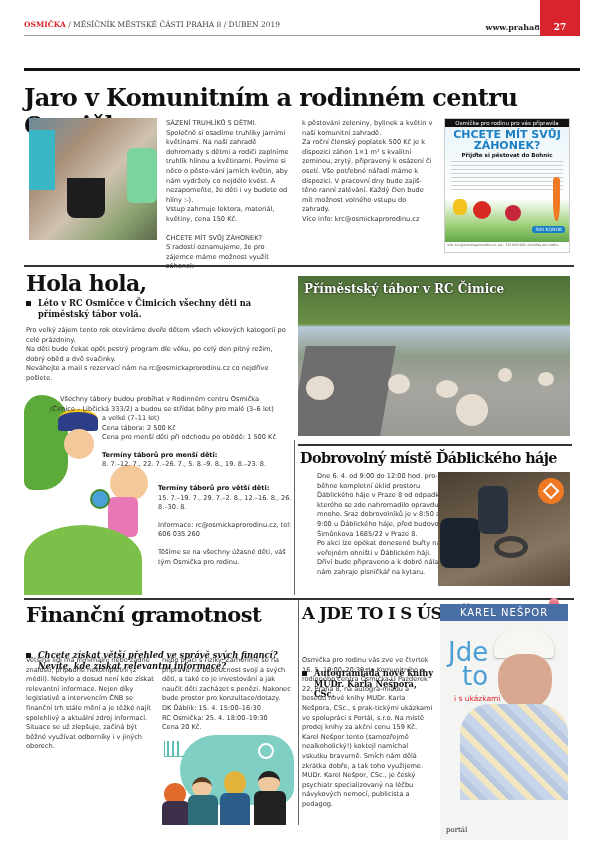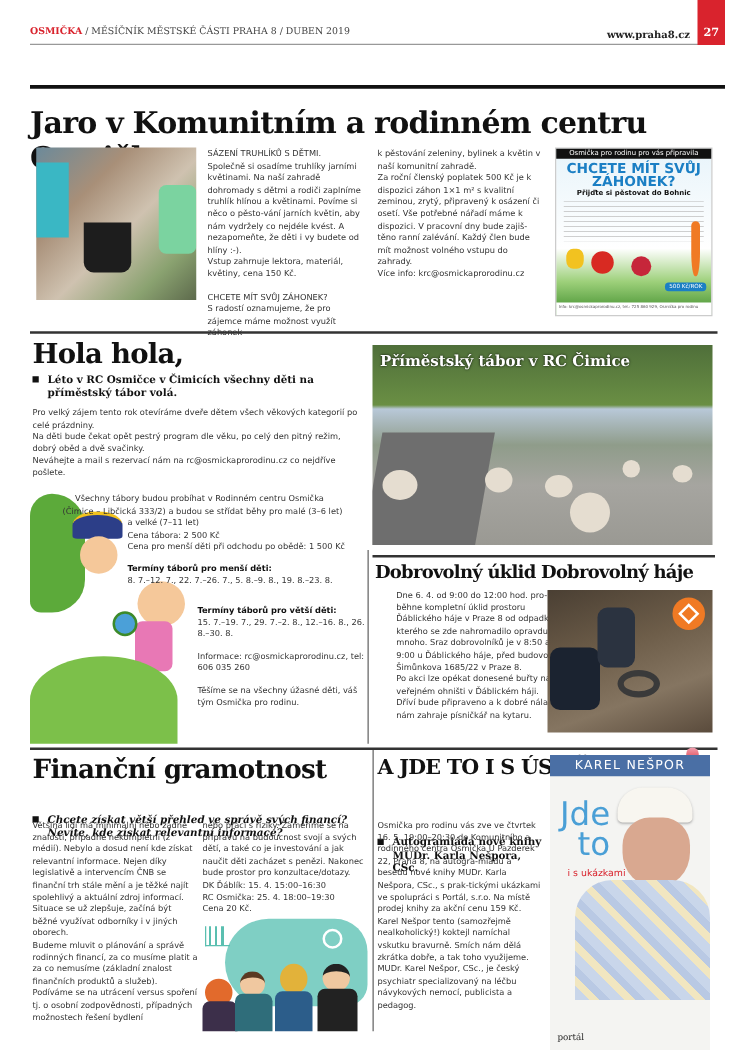--- a/index.html
+++ b/index.html
@@ -2,21 +2,21 @@
 <html><head>
 <meta charset="utf-8">
 <style>
   * { margin:0; padding:0; box-sizing:border-box; }
   html, body { width:600px; height:849px; background:#fff; overflow:hidden; }
   body { position:relative; font-family:"DejaVu Sans", sans-serif; color:#222; }
   .abs { position:absolute; }
   .header { left:24px; top:20px; width:556px; height:16px; border-bottom:1px solid #999; font-family:"DejaVu Serif", serif; font-size:7.5px; color:#444; }
   .header .brand { color:#d9232d; font-weight:bold; }
   .header .url { position:absolute; right:28px; top:2px; font-weight:bold; color:#222; font-size:8px;}
-  .pagenum { position:absolute; right:0; top:-20px; width:22px; height:36px; background:#d9232d; color:#fff; font-weight:bold; font-size:9px; text-align:center; padding-top:22px; }
+  .pagenum { position:absolute; right:0; top:-20px; width:40px; height:36px; background:#d9232d; color:#fff; font-weight:bold; font-size:9px; text-align:center; padding-top:22px; }
   .rule-thick { height:3px; background:#111; }
   .rule-thin { height:1px; background:#333; }
   .h1 { font-family:"DejaVu Serif", serif; font-weight:bold; color:#111; letter-spacing:-0.6px; }
   .body-txt { font-size:6.6px; line-height:9.6px; color:#333; }
   .body-txt p { margin-bottom:0; }
   .sub { font-family:"DejaVu Serif", serif; font-weight:bold; font-size:8.3px; line-height:10.5px; color:#111; padding-left:12px; position:relative; }
   .sub::before { content:""; position:absolute; left:0; top:3px; width:5px; height:5px; background:#111; }
   .photo { overflow:hidden; }
   .vborder { border-left:1px solid #666; }
 </style>
@@ -114,41 +114,40 @@
   <div style="position:absolute;left:138px;top:104px;width:22px;height:18px;border-radius:50%;background:#e5ddd0;"></div>
   <div style="position:absolute;left:158px;top:118px;width:32px;height:32px;border-radius:50%;background:#e5ddd0;"></div>
   <div style="position:absolute;left:200px;top:92px;width:14px;height:14px;border-radius:50%;background:#e5ddd0;"></div>
   <div style="position:absolute;left:240px;top:96px;width:16px;height:14px;border-radius:50%;background:#e5ddd0;"></div>
   <div style="position:absolute;left:6px;top:6px;color:#fff;font-family:'DejaVu Serif',serif;font-weight:bold;font-size:12px;text-shadow:0 0 2px #000;">Příměstský tábor v RC Čimice</div>
 </div>
 
 <div class="abs vborder" style="left:294px;top:440px;height:155px;"></div>
 
 <div class="abs rule-thin" style="left:298px;top:444px;width:274px;height:1.5px;"></div>
-<div class="abs h1" style="left:300px;top:449px;font-size:14.4px;line-height:18px;">Dobrovolný úklid Dobrovolný háje</div>
+<div class="abs h1" style="left:300px;top:449px;font-size:14.4px;line-height:18px;">Dobrovolný místě Ďáblického háje</div>
 <div class="abs body-txt" style="left:302px;top:472px;width:130px;margin-left:15px;">
   <p>Dne 6. 4. od 9:00 do 12:00 hod. pro-běhne kompletní úklid prostoru Ďáblického háje v Praze 8 od odpadků, kterého se zde nahromadilo opravdu mnoho. Sraz dobrovolníků je v 8:50 až 9:00 u Ďáblického háje, před budovou Šimůnkova 1685/22 v Praze 8.</p>
   <p>Po akci lze opékat donesené buřty na veřejném ohništi v Ďáblickém háji. Dříví bude připraveno a k dobré náladě nám zahraje písničkář na kytaru.</p>
 </div>
 <div class="abs photo" style="left:438px;top:472px;width:132px;height:114px;background:linear-gradient(160deg,#4a3f33 0%,#6d5d49 40%,#857561 70%,#5a4b3c 100%);">
   <div style="position:absolute;left:2px;top:46px;width:40px;height:50px;background:#1b2330;border-radius:8px;"></div>
   <div style="position:absolute;left:40px;top:14px;width:30px;height:48px;background:#2b3340;border-radius:8px;"></div>
   <div style="position:absolute;left:56px;top:64px;width:34px;height:22px;border:5px solid #3a3a3a;border-radius:50%;"></div>
   <div style="position:absolute;right:6px;top:6px;width:26px;height:26px;border-radius:50%;background:#f07a24;display:flex;align-items:center;justify-content:center;">
     <div style="width:12px;height:12px;border:2px solid #fff;transform:rotate(45deg);"></div>
   </div>
 </div>
 
 <div class="abs rule-thin" style="left:24px;top:598px;width:550px;height:2px;"></div>
 
 <div class="abs h1" style="left:26px;top:603px;font-size:21px;line-height:24px;">Finanční gramotnost</div>
 <div class="abs sub" style="left:26px;top:629px;width:268px;font-style:italic;">Chcete získat větší přehled ve správě svých financí? Nevíte, kde získat relevantní informace?</div>
 <div class="abs body-txt" style="left:26px;top:656px;width:132px;">
   <p>Většina lidí má minimální nebo žádné znalosti, případně nekompletní (z médií). Nebylo a dosud není kde získat relevantní informace. Nejen díky legislativě a intervencím ČNB se finanční trh stále mění a je těžké najít spolehlivý a aktuální zdroj informací. Situace se už zlepšuje, začíná být běžné využívat odborníky i v jiných oborech.</p>
-  <p>Budeme mluvit o plánování a správě rodinných financí, za co musíme platit a za co nemusíme (základní znalost finančních produktů a služeb). Podíváme se na utrácení versus spoření tj. o osobní zodpovědnosti, případných možnostech řešení bydlení</p>
 </div>
 <div class="abs body-txt" style="left:162px;top:656px;width:134px;">
   <p>nebo práci s riziky. Zaměříme se na přípravu na budoucnost svojí a svých dětí, a také co je investování a jak naučit děti zacházet s penězi. Nakonec bude prostor pro konzultace/dotazy.</p>
   <p>DK Ďáblík: 15. 4. 15:00–16:30</p>
   <p>RC Osmička: 25. 4. 18:00–19:30</p>
   <p>Cena 20 Kč.</p>
 </div>
 <div class="abs" style="left:162px;top:735px;width:132px;height:90px;">
   <div style="position:absolute;left:18px;top:0;width:114px;height:70px;background:#7fcfc4;border-radius:40px 30px 20px 40px;"></div>
   <div style="position:absolute;left:2px;top:6px;width:20px;height:16px;border-left:1px solid #5abfb0;border-bottom:1px solid #5abfb0;background:linear-gradient(90deg,transparent 2px,#5abfb0 2px 4px,transparent 4px 7px,#5abfb0 7px 9px,transparent 9px 12px,#5abfb0 12px 14px,transparent 14px);"></div>

